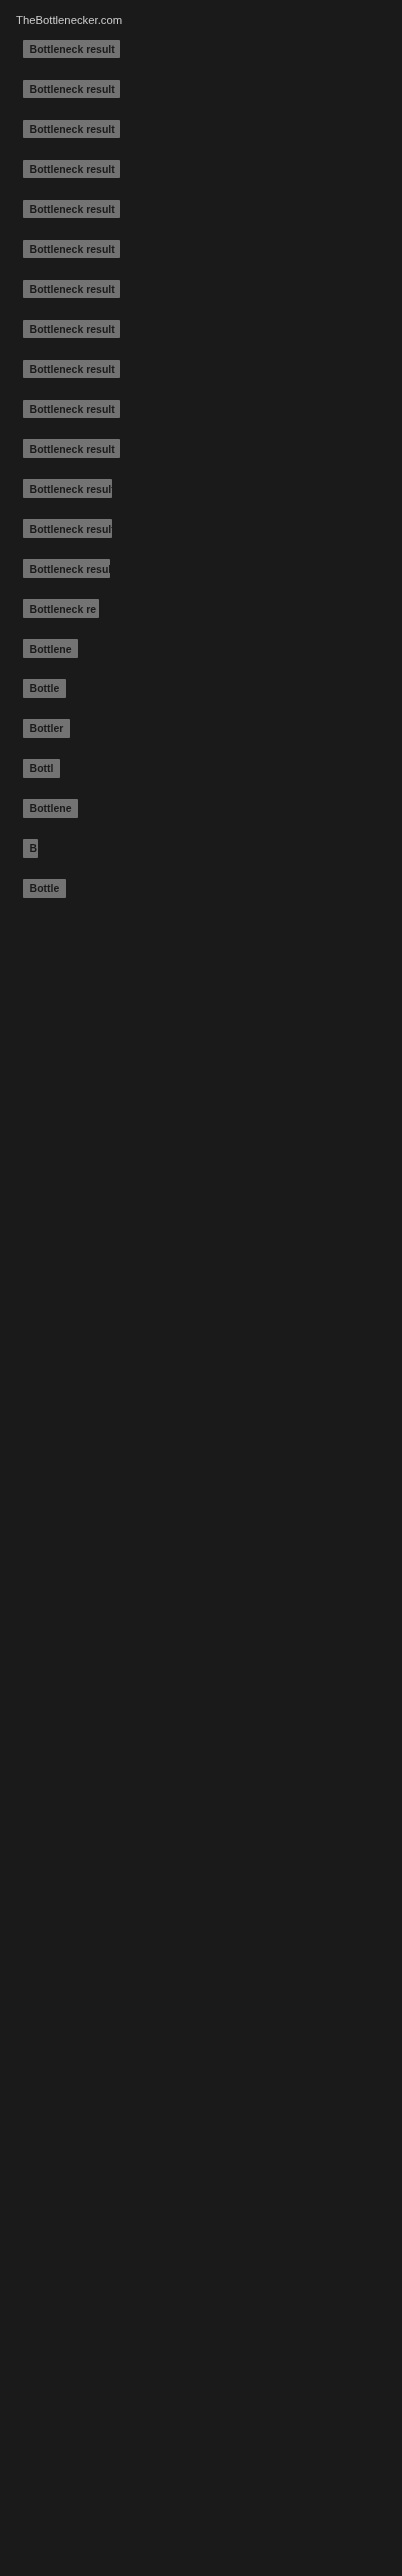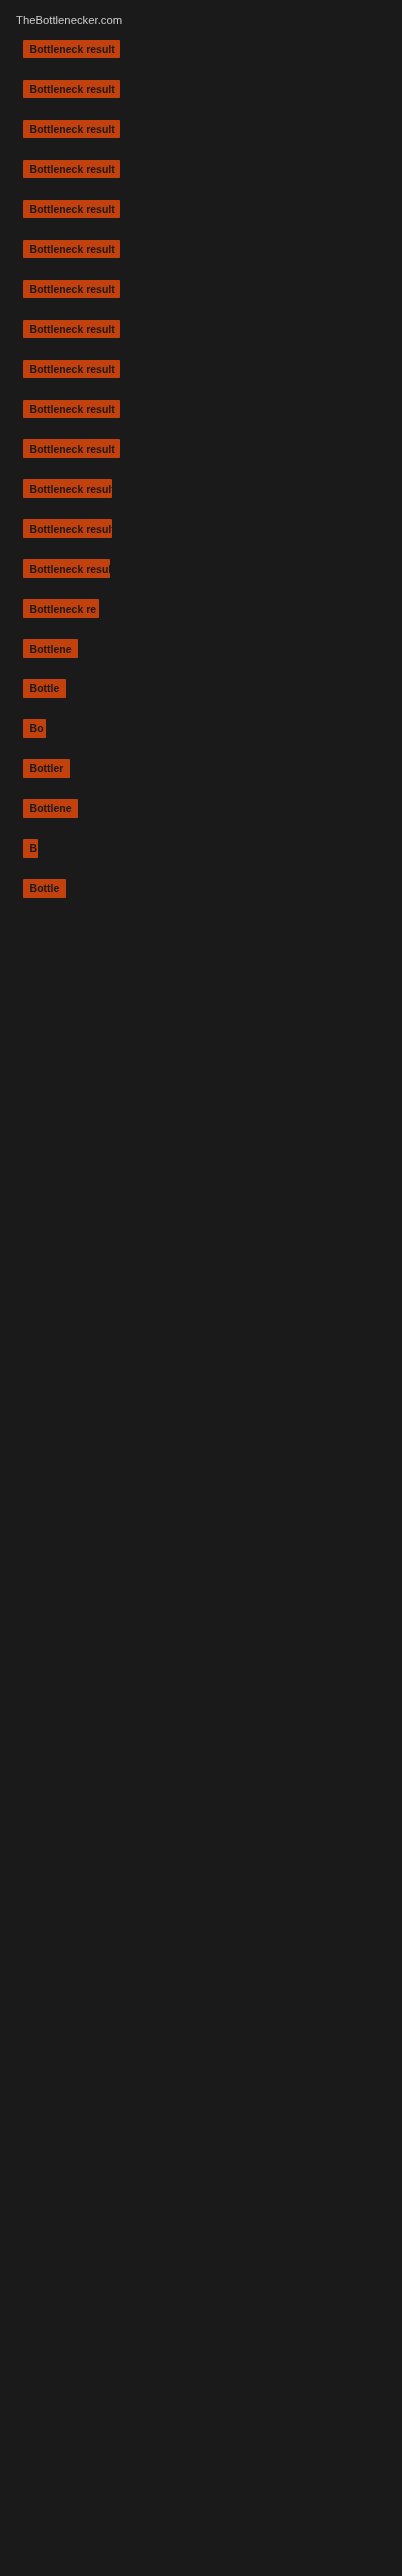--- a/index.html
+++ b/index.html
@@ -19,21 +19,21 @@
     .site-header {
       text-align: center;
       padding: 6.4px 0 3.2px 0;
       color: #cccccc;
       font-size: 11.3px;
       font-weight: normal;
     }
 
     .bottleneck-badge {
       display: inline-block;
-      background-color: #c2410c;
+      background-color: #737373;
       color: #1a1a1a;
       font-size: 10.5px;
       font-weight: bold;
       padding: 3.2px 6.4px;
       border-radius: 1px;
       white-space: nowrap;
       overflow: hidden;
     }
 
     .result-row {
@@ -95,24 +95,24 @@
     <div class="result-row">
       <span class="bottleneck-badge" style="max-width: 76px;">Bottleneck re</span>
     </div>
     <div class="result-row">
       <span class="bottleneck-badge" style="max-width: 60px;">Bottlene</span>
     </div>
     <div class="result-row">
       <span class="bottleneck-badge" style="max-width: 48px;">Bottle</span>
     </div>
     <div class="result-row">
-      <span class="bottleneck-badge" style="max-width: 22.5px;">Bo</span>
+      <span class="bottleneck-badge" style="max-width: 47px;">Bottler</span>
     </div>
     <div class="result-row">
-      <span class="bottleneck-badge" style="max-width: 47px;">Bottler</span>
+      <span class="bottleneck-badge" style="max-width: 39px;">Bottl</span>
     </div>
     <div class="result-row">
       <span class="bottleneck-badge" style="max-width: 55px;">Bottlene</span>
     </div>
     <div class="result-row">
       <span class="bottleneck-badge" style="max-width: 14.5px;">B</span>
     </div>
     <div class="result-row">
       <span class="bottleneck-badge" style="max-width: 47px;">Bottle</span>
     </div>

